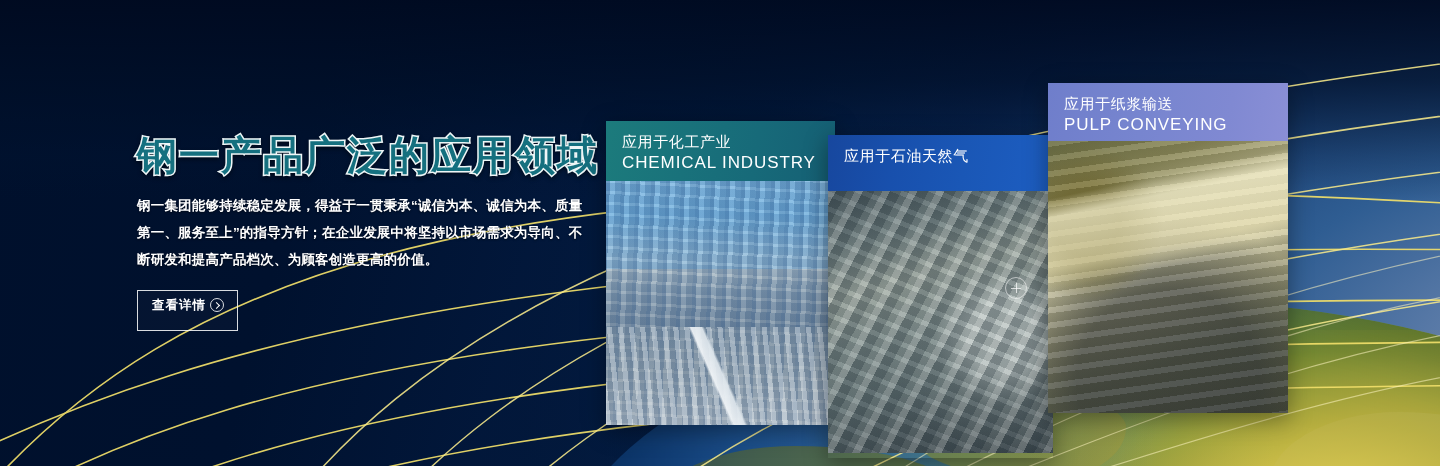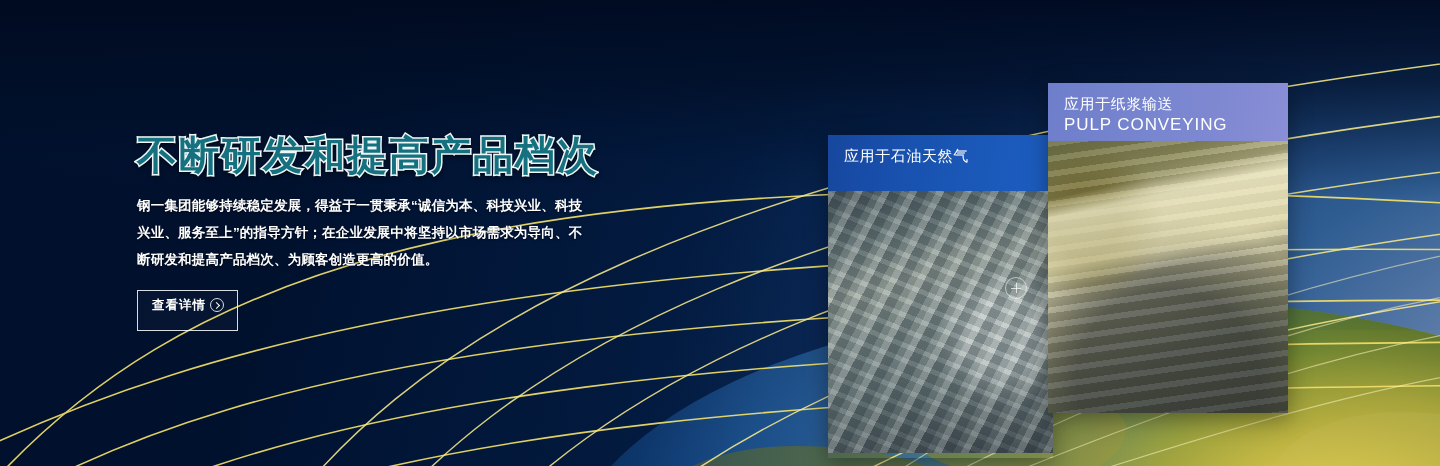--- a/index.html
+++ b/index.html
@@ -229,28 +229,38 @@
     </g>
     <g fill="none" stroke="#fff6c2" stroke-width="1.2" opacity="0.55">
       <path d="M900 470 C 1040 380, 1220 300, 1470 250"></path>
       <path d="M960 470 C 1100 400, 1260 330, 1470 292"></path>
       <path d="M1020 470 C 1150 418, 1300 360, 1470 330"></path>
       <path d="M1100 470 C 1210 435, 1340 395, 1470 372"></path>
     </g>
   </svg>
 
   <div class="copy">
-    <div class="headline">不断研发和提高产品档次</div>
-    <p class="desc">钢一集团能够持续稳定发展，得益于一贯秉承“诚信为本、科技兴业、科技兴业、服务至上”的指导方针；在企业发展中将坚持以市场需求为导向、不断研发和提高产品档次、为顾客创造更高的价值。</p>
+    <div class="headline">钢一产品广泛的应用领域</div>
+    <p class="desc">钢一集团能够持续稳定发展，得益于一贯秉承“诚信为本、诚信为本、质量第一、服务至上”的指导方针；在企业发展中将坚持以市场需求为导向、不断研发和提高产品档次、为顾客创造更高的价值。</p>
     <a class="more-btn" href="#">
       <span>查看详情</span>
       <span class="chev"></span>
     </a>
   </div>
 
+  <div class="card" id="card-chem">
+    <div class="cap">
+      <div class="cn">应用于化工产业</div>
+      <div class="en">CHEMICAL INDUSTRY</div>
+    </div>
+    <div class="photo">
+      <div class="tex chem"></div>
+      <div class="tex chem2"></div>
+    </div>
+  </div>
 
   <div class="card" id="card-oil">
     <div class="cap">
       <div class="cn">应用于石油天然气</div>
     </div>
     <div class="photo">
       <div class="tex oil"></div>
       <div class="plus"></div>
     </div>
   </div>

